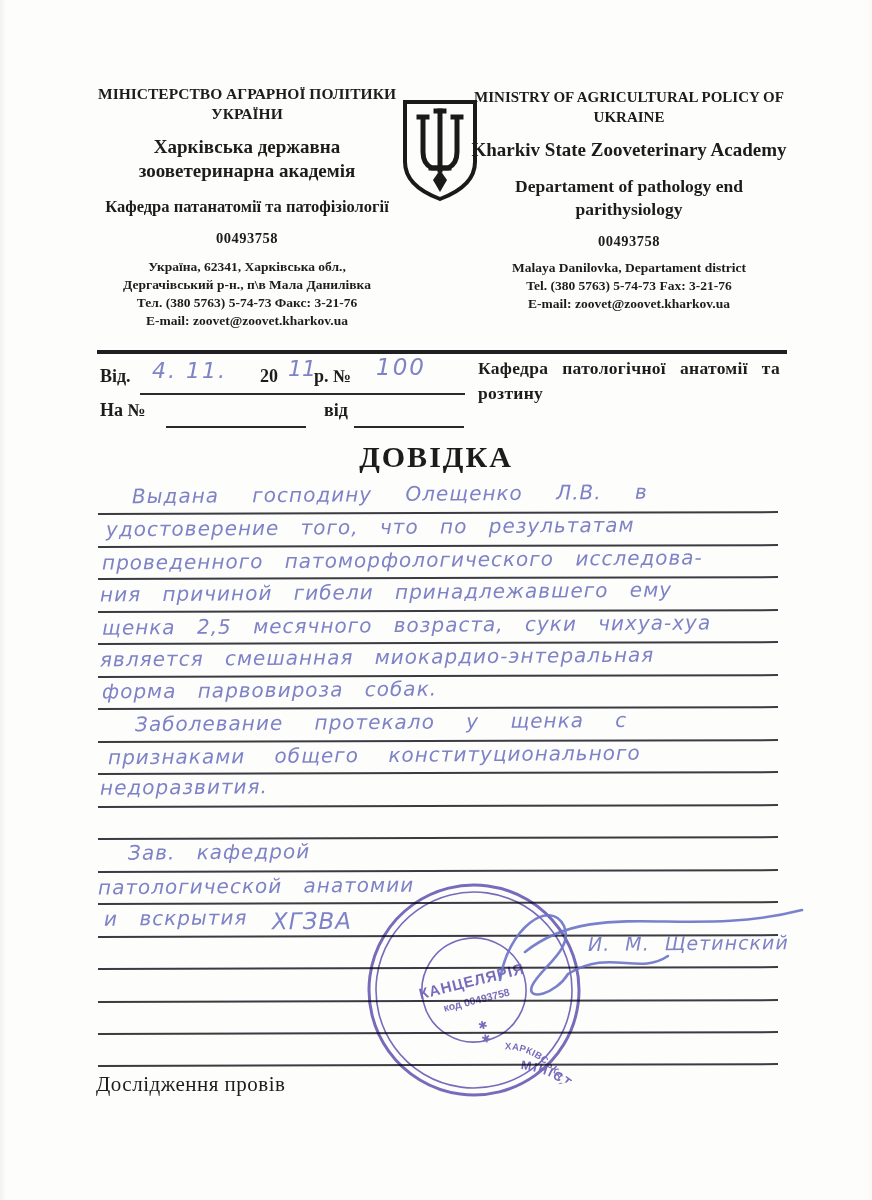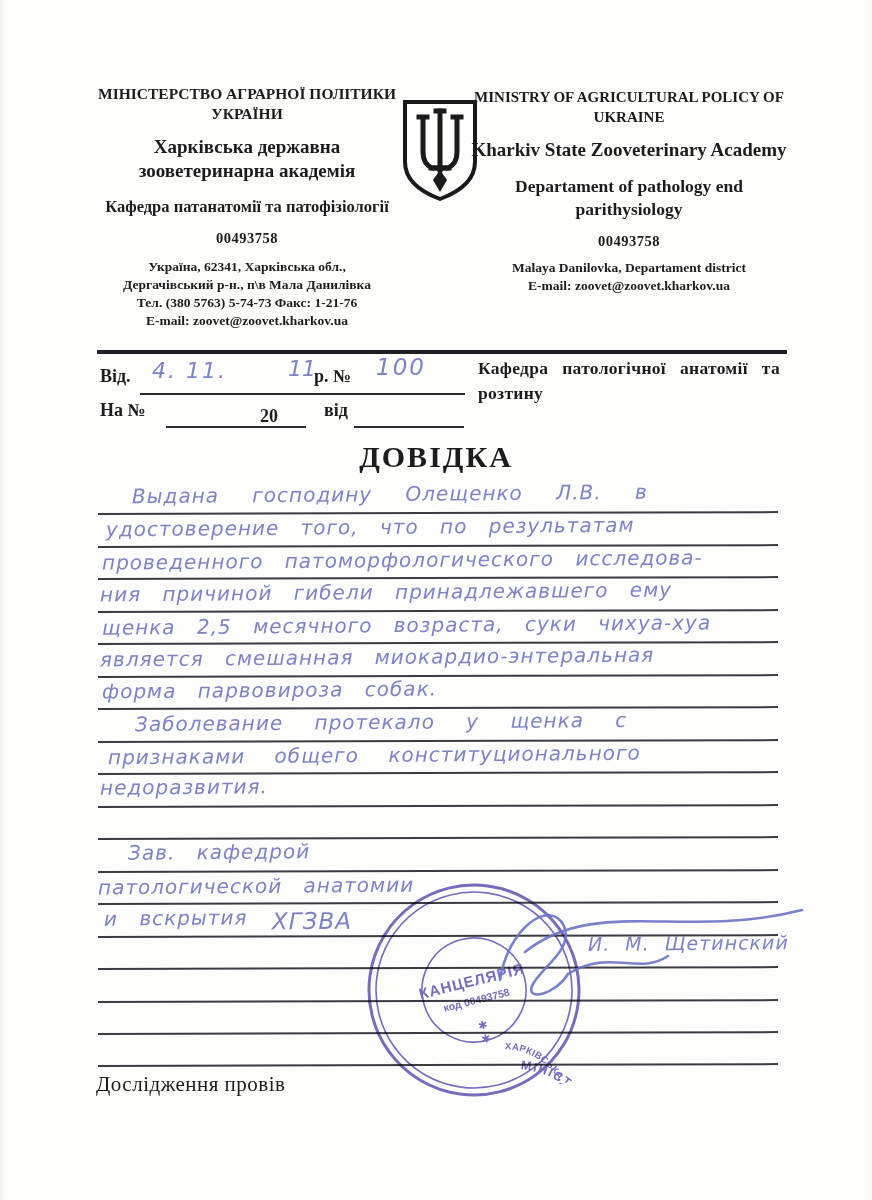--- a/index.html
+++ b/index.html
@@ -37,21 +37,21 @@
 <div class="page">
 
   <div class="abs lh-col" style="left:86px; top:84px; width:322px;">
     <div class="lh-ministry">МІНІСТЕРСТВО АГРАРНОЇ ПОЛІТИКИ УКРАЇНИ</div>
     <div class="lh-academy">Харківська державна зооветеринарна академія</div>
     <div class="lh-dept">Кафедра патанатомії та патофізіології</div>
     <div class="lh-code">00493758</div>
     <div class="lh-addr">
       <div>Україна, 62341, Харківська обл.,</div>
       <div>Дергачівський р-н., п\в Мала Данилівка</div>
-      <div>Тел. (380 5763) 5-74-73 Факс: 1-21-76</div>
+      <div>Тел. (380 5763) 5-74-73 Факс: 3-21-76</div>
       <div>E-mail: zoovet@zoovet.kharkov.ua</div>
     </div>
   </div>
 
   <svg class="abs" style="left:398px; top:98px;" width="84" height="106" viewBox="0 0 84 106">
     <path d="M7,4 H77 V64 Q77,88 42,101 Q7,88 7,64 Z" fill="none" stroke="#1a1a1a" stroke-width="4"></path>
     <g fill="none" stroke="#1a1a1a" stroke-width="5" stroke-linecap="square">
       <path d="M25,20 V54 Q25,66 34,70 L38,70"></path>
       <path d="M59,20 V54 Q59,66 50,70 L46,70"></path>
       <path d="M42,13 V72"></path>
@@ -63,29 +63,30 @@
     <path d="M42,72 L35,82 L42,94 L49,82 Z" fill="#1a1a1a"></path>
   </svg>
 
   <div class="abs lh-col" style="left:470px; top:88px; width:318px;">
     <div class="lh-ministry" style="font-size:15px;">MINISTRY OF AGRICULTURAL POLICY OF UKRAINE</div>
     <div class="lh-academy">Kharkiv State Zooveterinary Academy</div>
     <div class="lh-dept" style="font-size:17.5px;">Departament of pathology end parithysiology</div>
     <div class="lh-code">00493758</div>
     <div class="lh-addr" style="margin-top:9px;">
       <div>Malaya Danilovka, Departament district</div>
+      <div>Tel. (380 5763) 5-74-73 Fax: 3-21-76</div>
       <div>E-mail: zoovet@zoovet.kharkov.ua</div>
     </div>
   </div>
 
   <div class="abs divider" style="left:97px; top:350px; width:690px;"></div>
 
   <span class="abs ref-label" style="left:100px; top:366px;">Від.</span>
   <span class="abs hw" style="left:152px; top:358px; font-size:22px; letter-spacing:2px;">4. 11.</span>
-  <span class="abs ref-label" style="left:260px; top:366px;margin-top:40px;">20</span>
+  <span class="abs ref-label" style="left:260px; top:366px;">20</span>
   <span class="abs hw" style="left:288px; top:356px; font-size:22px;">11</span>
   <span class="abs ref-label" style="left:314px; top:366px;">р. №</span>
   <span class="abs hw" style="left:376px; top:354px; font-size:23px; letter-spacing:2px;">100</span>
   <div class="abs uline" style="left:140px; top:393px; width:325px;"></div>
 
   <span class="abs ref-label" style="left:100px; top:400px;">На №</span>
   <div class="abs uline" style="left:166px; top:426px; width:140px;"></div>
   <span class="abs ref-label" style="left:324px; top:400px;">від</span>
   <div class="abs uline" style="left:354px; top:426px; width:110px;"></div>
 

